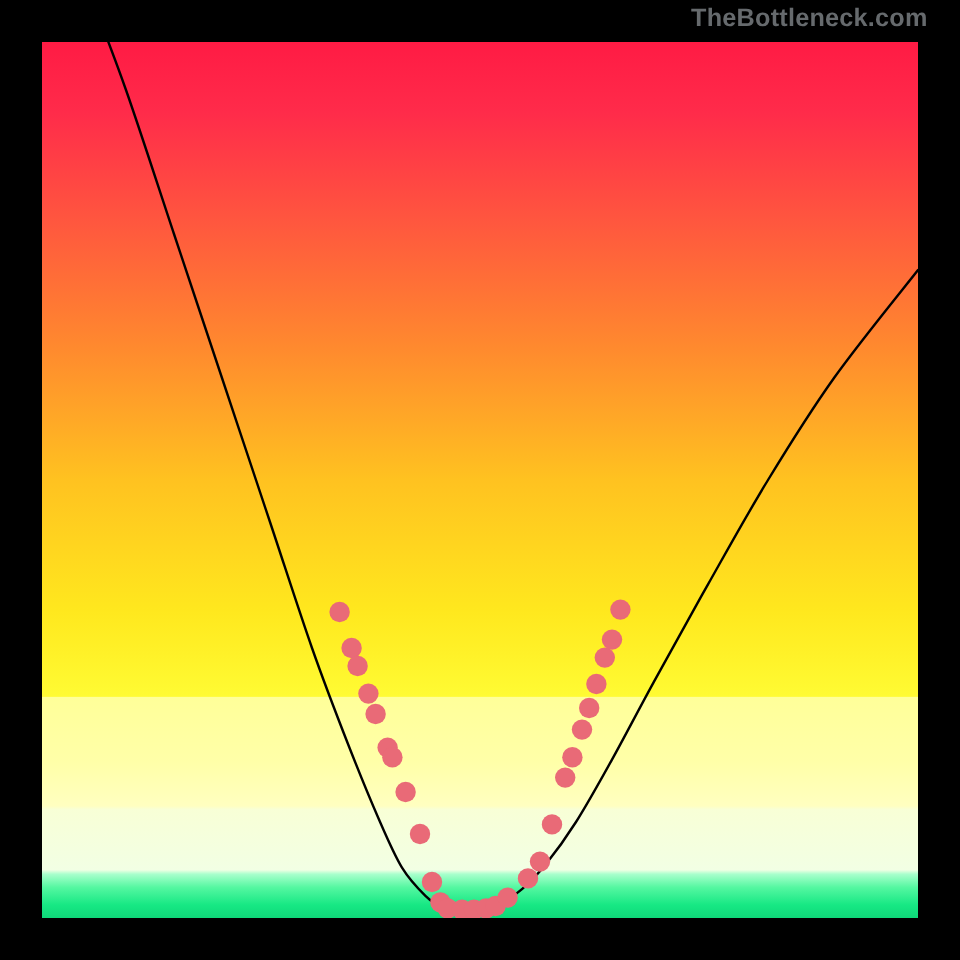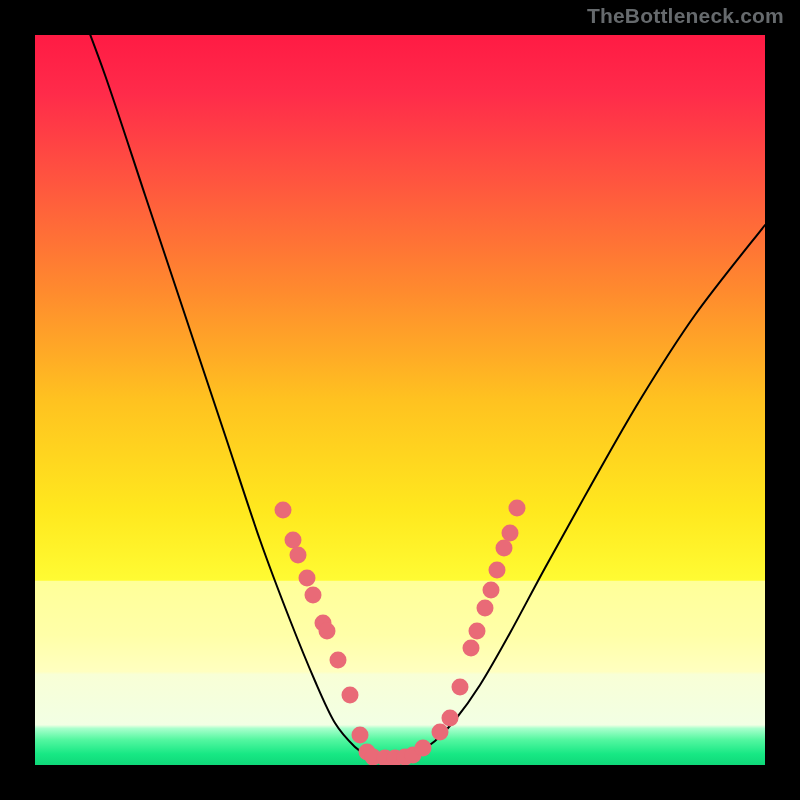--- a/index.html
+++ b/index.html
@@ -15,21 +15,21 @@
     position: absolute;
     left: 0;
     top: 0;
     width: 800px;
     height: 800px;
     background: #000;
   }
   .watermark {
     position: absolute;
     top: 4px;
-    right: 16px;
+    right: 27px;
     color: #666a6d;
     font-size: 21px;
     font-weight: 600;
     letter-spacing: 0.2px;
     z-index: 20;
   }
   .plot {
     position: absolute;
     left: 35px;
     top: 35px;

